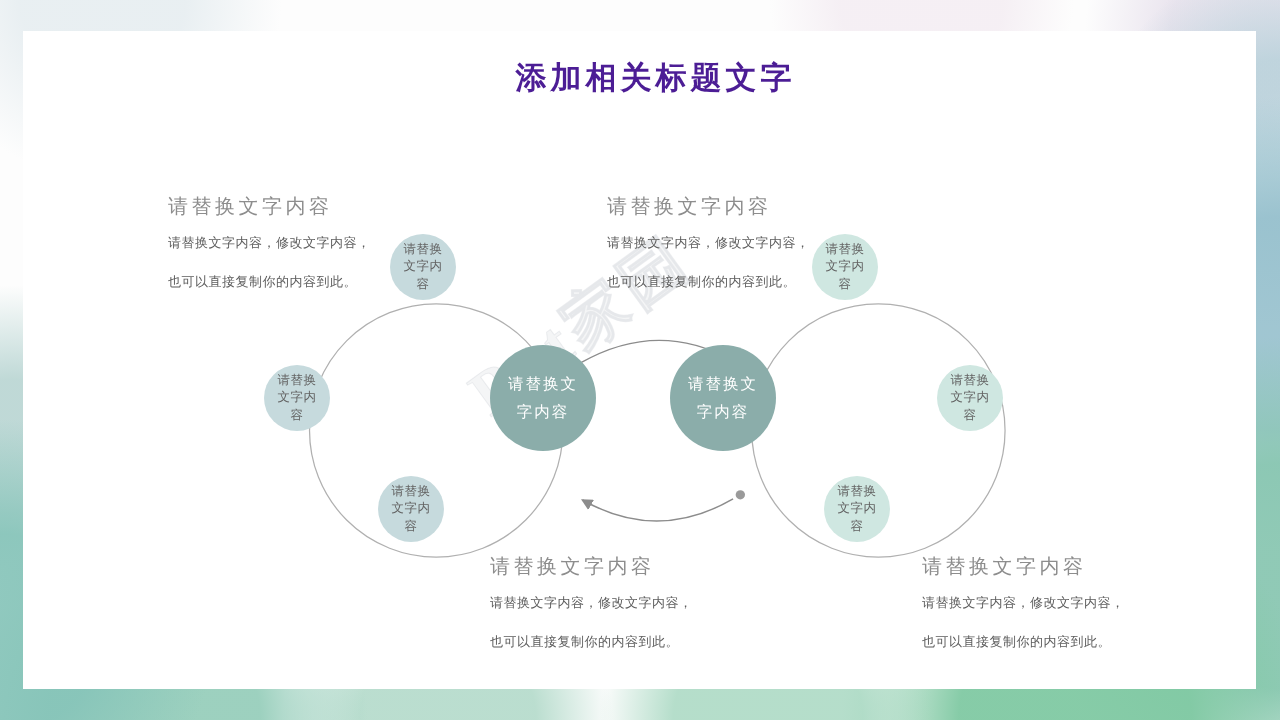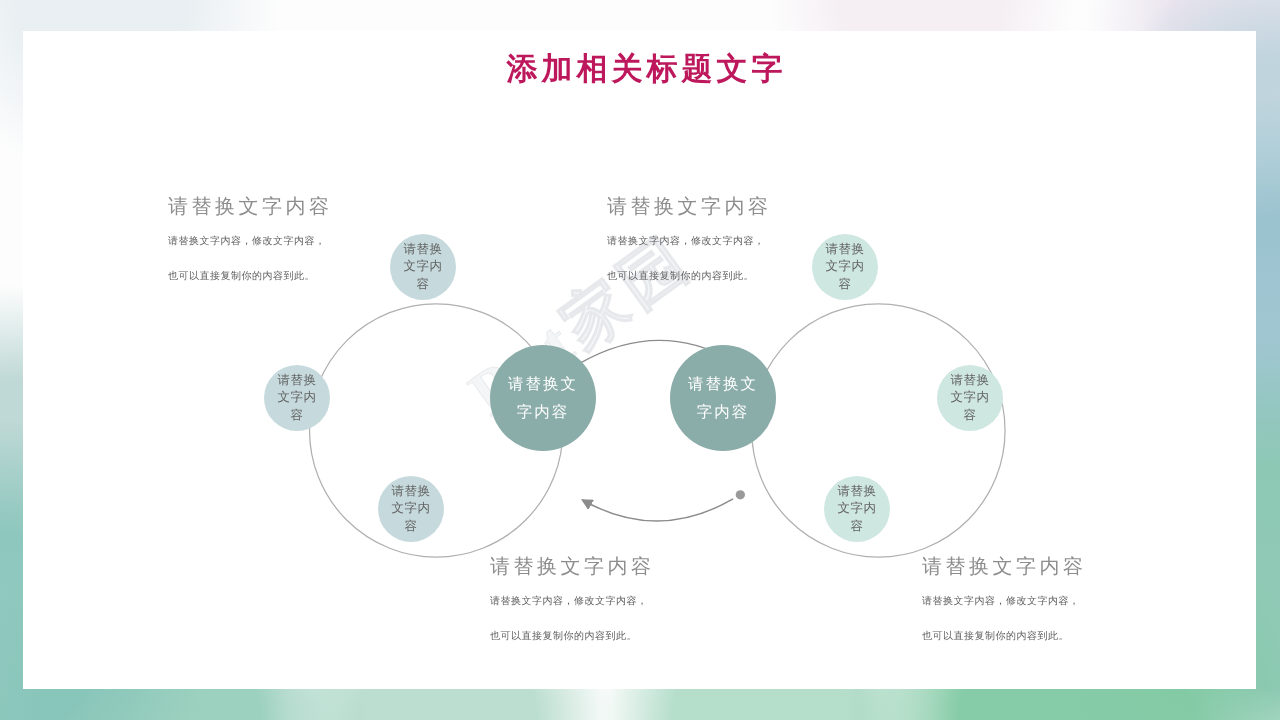--- a/index.html
+++ b/index.html
@@ -19,24 +19,24 @@
       radial-gradient(circle at 100% 20%, rgba(173,205,214,.7) 0 6%, rgba(173,205,214,0) 13%),
       radial-gradient(circle at 97% 4%, rgba(218,208,226,.55) 0 5%, rgba(218,208,226,0) 11%),
       radial-gradient(circle at 72% 0%, rgba(240,230,238,.6) 0 7%, rgba(240,230,238,0) 13%),
       radial-gradient(circle at 8% 0%, rgba(224,233,237,.7) 0 6%, rgba(224,233,237,0) 13%);
   }
   .panel{
     position:absolute;left:23px;top:31px;width:1233px;height:658px;
     background:#ffffff;
   }
   .slide-title{
-    position:absolute;left:0;top:10px;width:100%;margin:7px;
+    position:absolute;left:0;top:10px;width:100%;margin:16px;
     text-align:center;
     font-family:"Liberation Serif",serif;
-    font-size:31px;font-weight:bold;color:#be185d;letter-spacing:4px;
+    font-size:31px;font-weight:bold;color:#4c1d95;letter-spacing:4px;
   }
   .watermark{
     position:absolute;left:420px;top:220px;width:360px;
     transform:rotate(-36deg);
     font-family:"Liberation Serif",serif;
     font-size:64px;font-weight:bold;letter-spacing:6px;
     color:rgba(188,192,200,0.16);
     -webkit-text-stroke:1px rgba(180,186,196,0.22);
     z-index:0;white-space:nowrap;
   }
@@ -60,21 +60,21 @@
     width:42px;font-size:12.5px;letter-spacing:0.5px;line-height:1.4;color:#636363;
   }
   .tblock{position:absolute;width:340px;z-index:2;}
   .tblock h3{
     margin:0 0 15px 0;
     font-family:"Liberation Serif",serif;font-weight:normal;
     font-size:20px;color:#8d8d8d;letter-spacing:3.5px;
   }
   .tblock p{
     margin:0 0 23px 0;
-    font-size:10px;color:#5d5d5d;letter-spacing:0.5px;line-height:1.2;
+    font-size:13px;color:#5d5d5d;letter-spacing:0.5px;line-height:1.2;
   }
   .tb-top-left{left:145px;top:162px;}
   .tb-top-right{left:584px;top:162px;}
   .tb-bottom-left{left:467px;top:522px;}
   .tb-bottom-right{left:899px;top:522px;}
 </style>
 </head>
 <body>
 
 <div class="panel">

